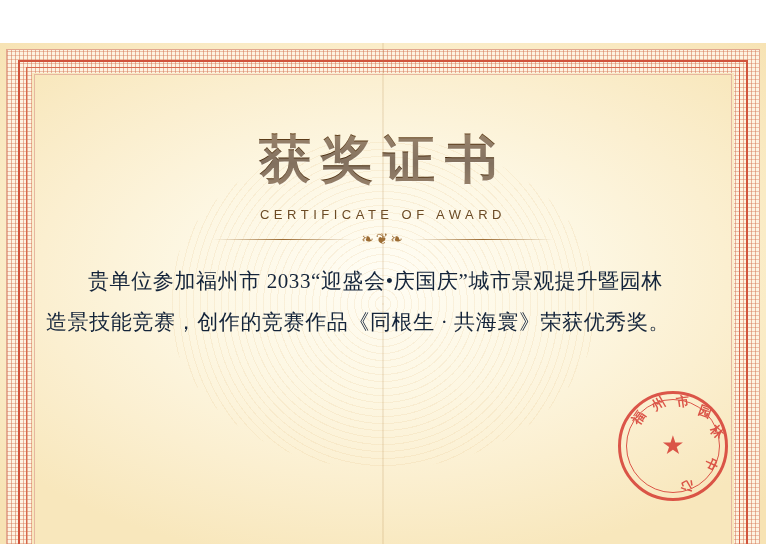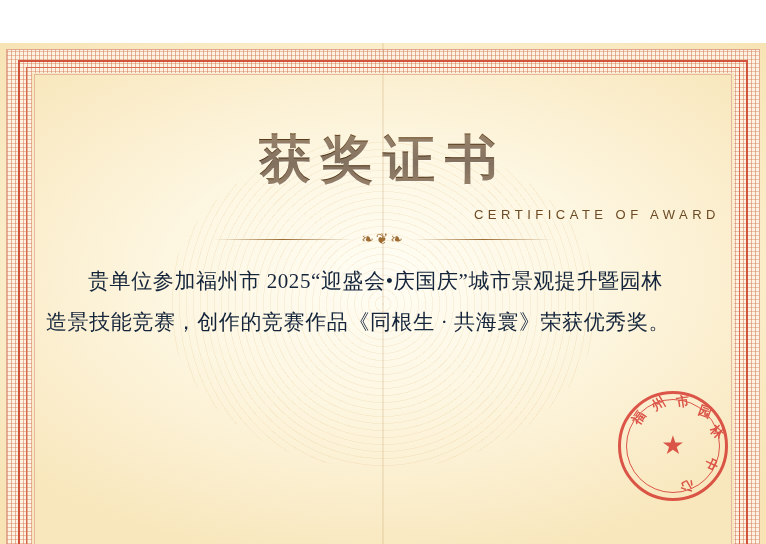--- a/index.html
+++ b/index.html
@@ -125,21 +125,21 @@
     letter-spacing: 10px;
     color: #5e3317;
     background: linear-gradient(to bottom, #6d4a22 0%, #3f2409 55%, #6b4720 100%);
     -webkit-background-clip: text;
     background-clip: text;
     -webkit-text-fill-color: transparent;
     text-shadow: 0 1px 0 rgba(255,255,255,0.35);
   }
 
   .title-en {
-    text-align: right;
+    text-align: center;
     margin-top: 12px;
     font-family: "Liberation Sans", sans-serif;
     font-size: 13px;
     letter-spacing: 4.5px;
     color: #6b4a24;
   }
 
   .divider {
     display: flex;
     align-items: center;
@@ -266,21 +266,21 @@
 
     <div class="divider">
       <span class="line"></span>
       <span class="flourish">❧❦❧</span>
       <span class="line"></span>
     </div>
 
 
     <div class="body-text">
       <div>
-        <span class="indent"></span><span>贵单位参加福州市 2025“迎盛会•庆国庆”城市景观提升暨园林</span>
+        <span class="indent"></span><span>贵单位参加福州市 2033“迎盛会•庆国庆”城市景观提升暨园林</span>
       </div>
       <div>造景技能竞赛，创作的竞赛作品《同根生 · 共海寰》荣获优秀奖。</div>
     </div>
 
 
   </div>
 
   <div class="seal">
     <div class="seal-star">★</div>
     <div class="seal-char">

